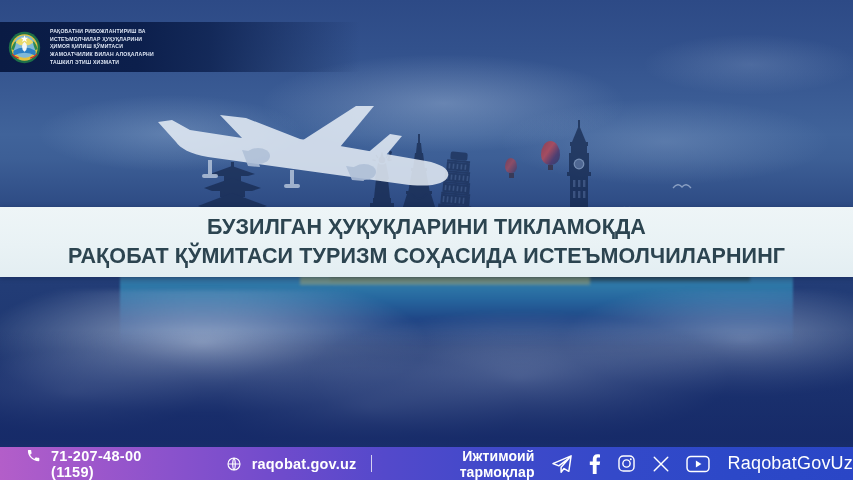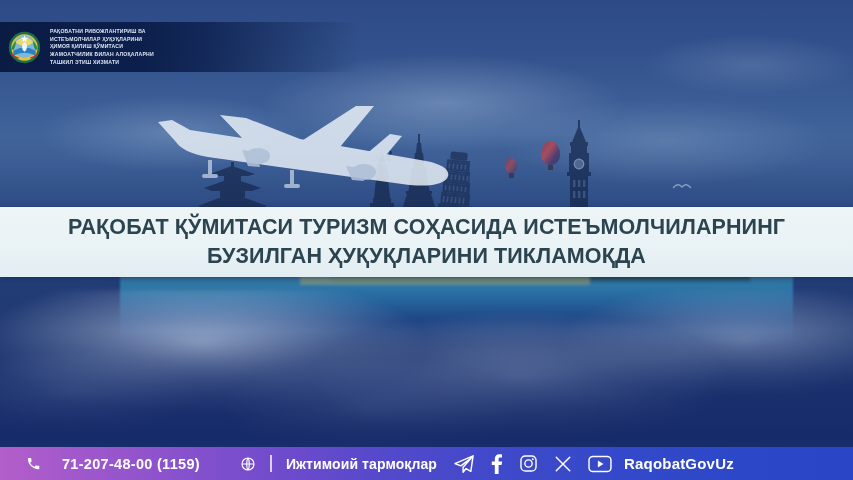--- a/index.html
+++ b/index.html
@@ -120,28 +120,28 @@
   }
 
   
   .footer{
     position:absolute;left:0;right:0;bottom:0;height:33px;
     background:linear-gradient(90deg,
       #b35ec9 0%, #a158cb 9%, #8a52cc 20%, #6f4bcc 33%,
       #5449cb 45%, #4049ca 58%, #3449c9 72%, #2c48c8 86%, #2a46c6 100%);
     display:flex;align-items:center;color:#ffffff;
   }
-  .f-item{display:flex;align-items:flex-start;gap:21px;}
+  .f-item{display:flex;align-items:flex-start;gap:10px;}
   .f-phone{margin-left:26px;font-size:14.5px;font-weight:700;letter-spacing:.3px;}
   .f-web{margin-left:40px;font-size:14.5px;font-weight:700;letter-spacing:.2px;}
   .f-div{width:2px;height:17px;background:rgba(255,255,255,.75);margin:0 14px;}
   .f-soc-label{font-size:14px;font-weight:700;letter-spacing:.1px;text-align:right;}
   .socials{display:flex;align-items:center;gap:16px;margin-left:16px;}
   .socials .sic{display:flex;align-items:center;justify-content:center;}
-  .f-handle{margin-left:12px;font-size:15px;font-weight:700;letter-spacing:.2px;}
+  .f-handle{margin-left:18px;font-size:18px;font-weight:400;letter-spacing:.2px;}
   .footer svg{display:block;}
 </style>
 </head>
 <body>
 
 <div class="poster">
 
   <div class="sky"></div>
   <div class="cloud-top"></div>
 
@@ -312,42 +312,43 @@
     <div class="org-lines">
       <span>РАҚОБАТНИ РИВОЖЛАНТИРИШ ВА</span>
       <span>ИСТЕЪМОЛЧИЛАР ҲУҚУҚЛАРИНИ</span>
       <span>ҲИМОЯ ҚИЛИШ ҚЎМИТАСИ</span>
       <span>ЖАМОАТЧИЛИК БИЛАН АЛОҚАЛАРНИ</span>
       <span>ТАШКИЛ ЭТИШ ХИЗМАТИ</span>
     </div>
   </div>
 
   <div class="title-strip">
+    <div class="t-line">БУЗИЛГАН ҲУҚУҚЛАРИНИ ТИКЛАМОҚДА</div>
     <div class="t-line">РАҚОБАТ ҚЎМИТАСИ ТУРИЗМ СОҲАСИДА ИСТЕЪМОЛЧИЛАРНИНГ</div>
-    <div class="t-line">БУЗИЛГАН ҲУҚУҚЛАРИНИ ТИКЛАМОҚДА</div>
   </div>
 
   <div class="footer">
 
     <div class="f-item f-phone">
       <span>
         <svg width="15" height="15" viewBox="0 0 24 24" fill="#fff">
           <path d="M6.6 10.8c1.4 2.8 3.8 5.2 6.6 6.6l2.2-2.2c.3-.3.7-.4 1.1-.2 1.2.4 2.5.6 3.8.6.6 0 1 .4 1 1V20c0 .6-.4 1-1 1C10.6 21 3 13.4 3 4c0-.6.4-1 1-1h3.4c.6 0 1 .4 1 1 0 1.3.2 2.6.6 3.8.1.4 0 .8-.2 1.1L6.6 10.8z"></path>
         </svg>
       </span>
       <span>71-207-48-00  (1159)</span>
     </div>
 
     <div class="f-item f-web">
       <span>
         <svg width="16" height="16" viewBox="0 0 24 24" fill="none" stroke="#fff" stroke-width="1.7">
           <circle cx="12" cy="12" r="9"></circle>
           <path d="M3 12h18M12 3c2.6 3 2.6 15 0 18M12 3c-2.6 3-2.6 15 0 18"></path>
         </svg>
       </span>
+      <span>raqobat.gov.uz</span>
     </div>
 
     <div class="f-div"></div>
 
     <span class="f-soc-label">Ижтимоий тармоқлар</span>
 
     <div class="socials">
       <span class="sic">
         <svg width="22" height="20" viewBox="0 0 24 22" fill="none" stroke="#fff" stroke-width="1.6" stroke-linejoin="round">
           <path d="M22 2 L2 10.5 L8.5 13 L20.5 4 L11 14.5 L11 20 L14.2 16 L19.5 19 Z"></path>

